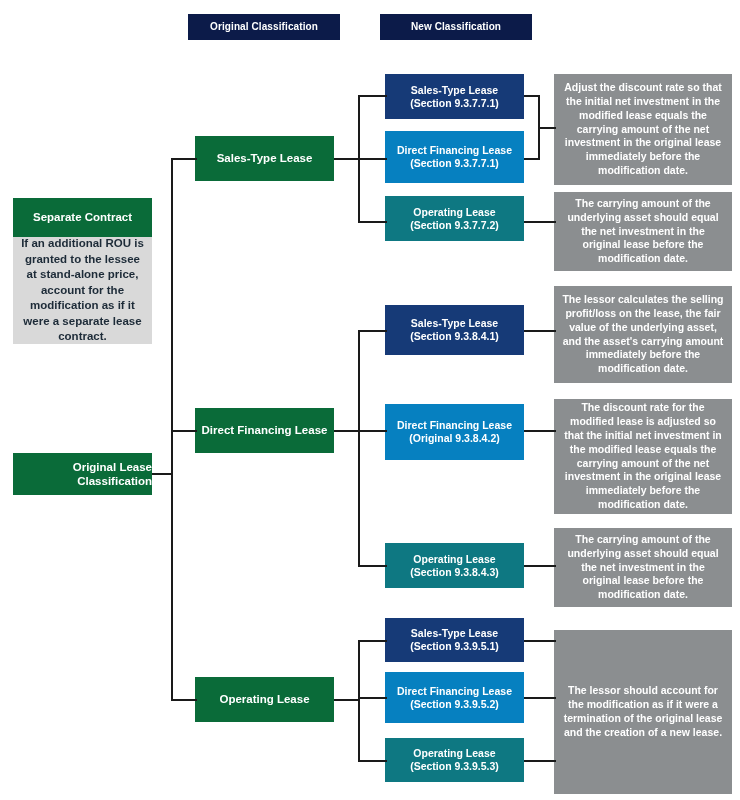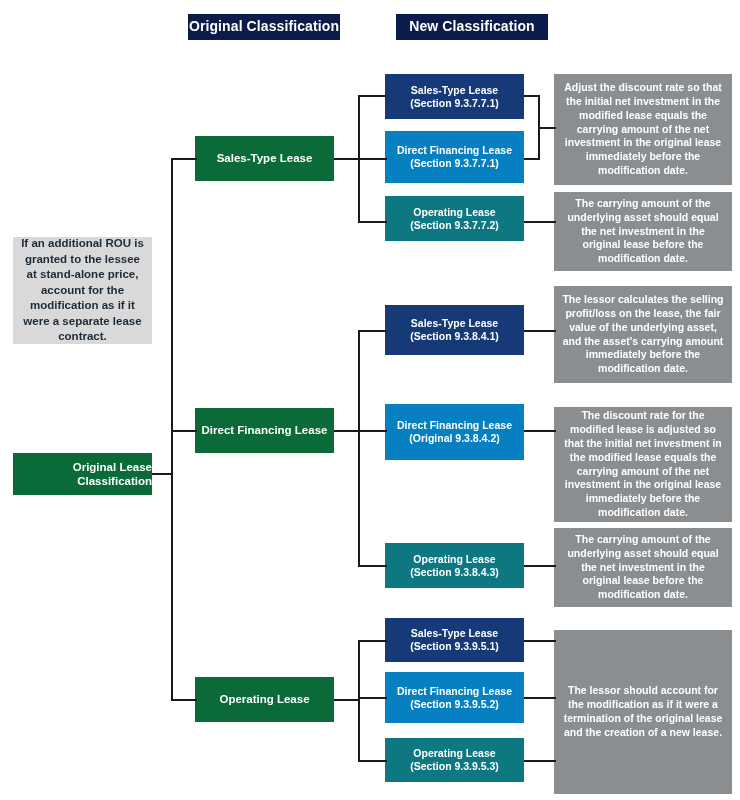--- a/index.html
+++ b/index.html
@@ -7,21 +7,21 @@
     width: 740px; height: 800px;
     background: #ffffff;
     font-family: "Liberation Sans", sans-serif;
     overflow: hidden;
   }
   #canvas { position: relative; width: 740px; height: 800px; }
 
   .box { position: absolute; display: flex; align-items: center; justify-content: center;
          text-align: center; color: #ffffff; font-weight: bold; line-height: 1.22; }
 
-  .hdr { background: #0c1b49; font-size: 14px; letter-spacing: .1px; }
+  .hdr { background: #0c1b49; font-size: 10px; letter-spacing: .1px; }
 
   .green { background: #0a6b39; font-size: 11.5px; }
 
   .sep-head { background: #0a6b39; font-size: 11.5px; }
   .sep-body { background: #d9d9d9; color: #1d2b38; font-size: 11.5px;
               padding: 10px 8px; font-weight: bold; line-height: 1.35; }
 
   .navy  { background: #163a77; font-size: 10.5px; }
   .blue  { background: #0680c0; font-size: 10.5px; }
   .teal  { background: #0e7882; font-size: 10.5px; }
@@ -37,24 +37,27 @@
   .sub { font-weight: bold; }
 </style>
 </head>
 <body>
 
 <div id="canvas">
 
   <div class="box hdr" style="left:188px; top:14px; width:152px; height:26px;">
     <span>Original Classification</span>
   </div>
-  <div class="box hdr" style="left:380px; top:14px; width:152px; height:26px;margin-left:16px;">
+  <div class="box hdr" style="left:380px; top:14px; width:152px; height:26px;">
     <span>New Classification</span>
   </div>
 
+  <div class="box sep-head" style="left:13px; top:198px; width:139px; height:39px;">
+    <span>Separate Contract</span>
+  </div>
   <div class="sep-body" style="position:absolute; left:13px; top:237px; width:139px; height:107px; display:flex; align-items:center; justify-content:center; text-align:center;">
     <span>If an additional ROU is granted to the lessee at stand-alone price, account for the modification as if it were a separate lease contract.</span>
   </div>
 
   <div class="box green" style="left:13px; top:453px; width:139px; height:42px;text-align:right;">
     <span>Original Lease Classification</span>
   </div>
 
   <div class="box green" style="left:195px; top:136px; width:139px; height:45px;">
     <span>Sales-Type Lease</span>
@@ -107,21 +110,21 @@
 
   <div class="gray" style="position:absolute; left:554px; top:74px; width:178px; height:111px; display:flex; align-items:center; justify-content:center; text-align:center;">
     <span>Adjust the discount rate so that the initial net investment in the modified lease equals the carrying amount of the net investment in the original lease immediately before the modification date.</span>
   </div>
   <div class="gray" style="position:absolute; left:554px; top:192px; width:178px; height:79px; display:flex; align-items:center; justify-content:center; text-align:center;">
     <span>The carrying amount of the underlying asset should equal the net investment in the original lease before the modification date.</span>
   </div>
   <div class="gray" style="position:absolute; left:554px; top:286px; width:178px; height:97px; display:flex; align-items:center; justify-content:center; text-align:center;">
     <span>The lessor calculates the selling profit/loss on the lease, the fair value of the underlying asset, and the asset's carrying amount immediately before the modification date.</span>
   </div>
-  <div class="gray" style="position:absolute; left:554px; top:399px; width:178px; height:115px; display:flex; align-items:center; justify-content:center; text-align:center;margin-top:8px;">
+  <div class="gray" style="position:absolute; left:554px; top:399px; width:178px; height:115px; display:flex; align-items:center; justify-content:center; text-align:center;">
     <span>The discount rate for the modified lease is adjusted so that the initial net investment in the modified lease equals the carrying amount of the net investment in the original lease immediately before the modification date.</span>
   </div>
   <div class="gray" style="position:absolute; left:554px; top:528px; width:178px; height:79px; display:flex; align-items:center; justify-content:center; text-align:center;">
     <span>The carrying amount of the underlying asset should equal the net investment in the original lease before the modification date.</span>
   </div>
   <div class="gray" style="position:absolute; left:554px; top:618px; width:178px; height:164px; display:flex; align-items:center; justify-content:center; text-align:center;margin-top:12px;">
     <span>The lessor should account for the modification as if it were a termination of the original lease and the creation of a new lease.</span>
   </div>
 
   <div class="line h" style="left:152px; top:473px; width:21px;"></div>

